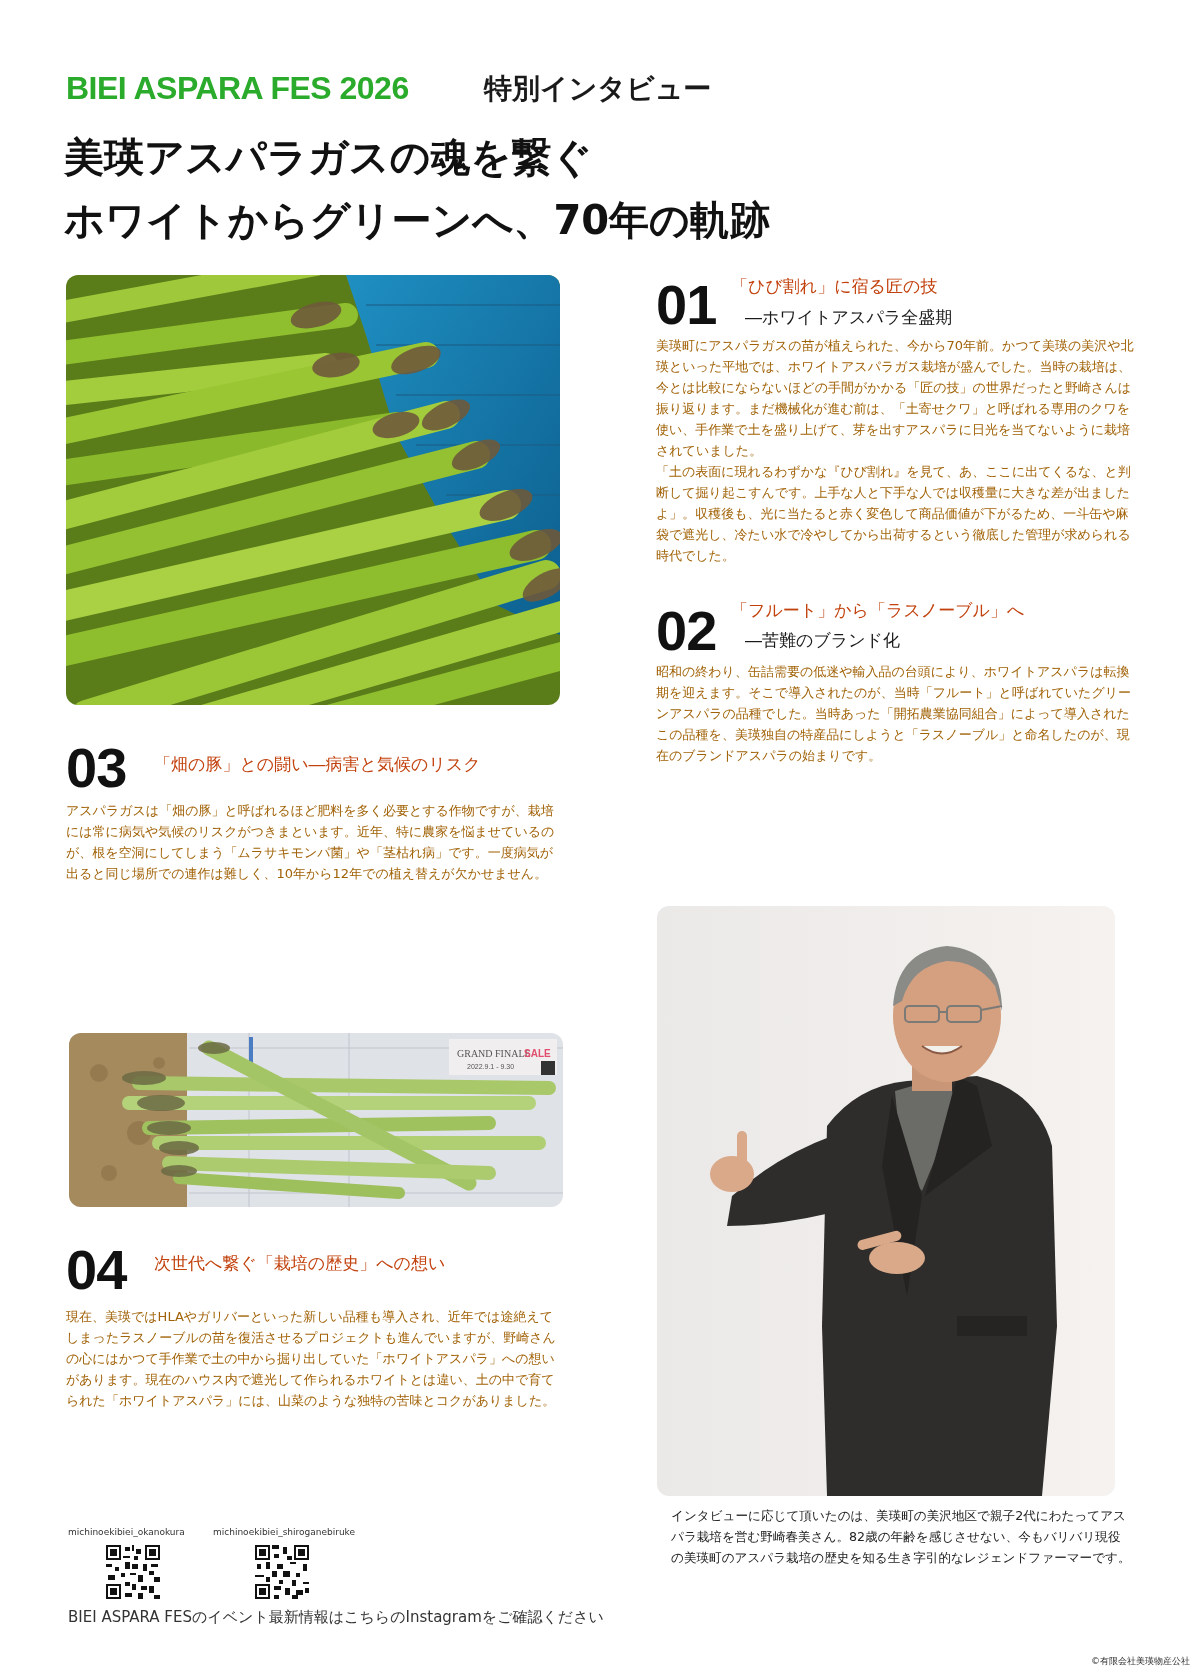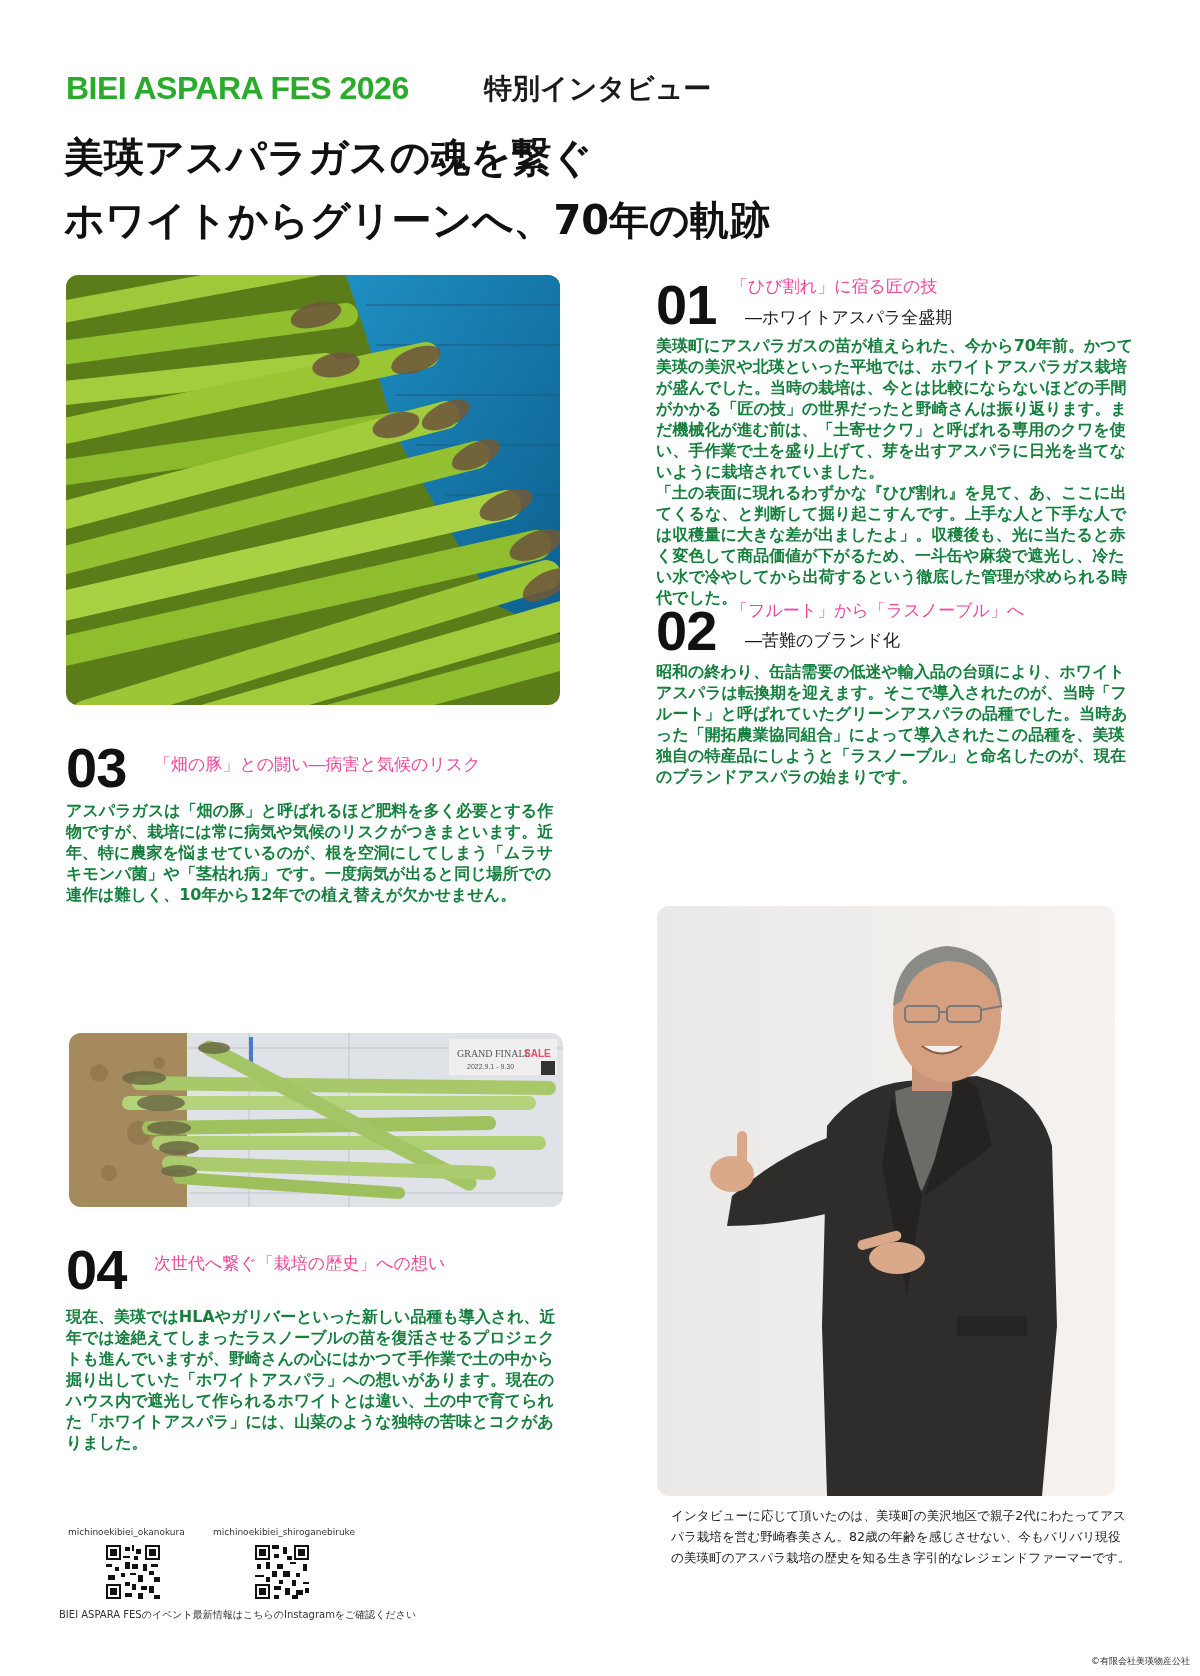--- a/index.html
+++ b/index.html
@@ -17,23 +17,23 @@
 
     
     .photo { overflow: hidden; border-radius: 12px; }
     .photo svg { display: block; width: 100%; height: 100%; }
     .photo-1 { left: 66px; top: 275px; width: 494px; height: 430px; }
     .photo-2 { left: 69px; top: 1033px; width: 494px; height: 174px; }
     .photo-3 { left: 657px; top: 906px; width: 458px; height: 590px; }
 
     
     .sec-num { font-family: "Liberation Sans", sans-serif; font-weight: 700; font-size: 56px; line-height: 1; color: #111; letter-spacing: -1px; }
-    .sec-title { font-size: 17px; color: #ec4899; line-height: 24px; white-space: nowrap; }
+    .sec-title { font-size: 17px; color: #c2410c; line-height: 24px; white-space: nowrap; }
     .sec-sub { font-size: 17px; color: #1a1a1a; line-height: 24px; white-space: nowrap; }
-    .body-text { font-size: 16px; line-height: 21px; color: #15803d; font-weight: bold; }
+    .body-text { font-size: 13px; line-height: 21px; color: #a16207; }
     .body-text p { margin: 0; }
 
     .s01-num { left: 656px; top: 277px; }
     .s01-title { left: 731px; top: 274px; }
     .s01-sub { left: 745px; top: 305px; }
     .s01-body { left: 656px; top: 335px; width: 478px; }
 
     .s02-num { left: 656px; top: 603px; }
     .s02-title { left: 731px; top: 598px; }
     .s02-sub { left: 745px; top: 628px; }
@@ -47,21 +47,21 @@
 
     .caption { left: 671px; top: 1505px; width: 460px; font-size: 12.6px; line-height: 21px; color: #222; }
 
     
     .ig-handle { font-size: 9px; color: #333; white-space: nowrap; text-align: center; }
     .ig-1-handle { left: 68px; top: 1527px; }
     .ig-2-handle { left: 213px; top: 1527px; }
     .qr { width: 54px; height: 54px; }
     .qr-1 { left: 106px; top: 1545px; }
     .qr-2 { left: 255px; top: 1545px; }
-    .ig-note { left: 59px; top: 1608px; font-size: 10px; color: #333; white-space: nowrap; }
+    .ig-note { left: 68px; top: 1608px; font-size: 15px; color: #333; white-space: nowrap; }
     .copyright { right: 10px; top: 1655px; font-size: 9px; color: #333; white-space: nowrap; }
   </style>
 </head>
 <body>
 
 <div class="abs brand">BIEI ASPARA FES 2026</div>
 <div class="abs kicker">特別インタビュー</div>
 <h1 class="abs headline hl1">美瑛アスパラガスの魂を繋ぐ</h1>
 <h1 class="abs headline hl2">ホワイトからグリーンへ、70年の軌跡</h1>
 

